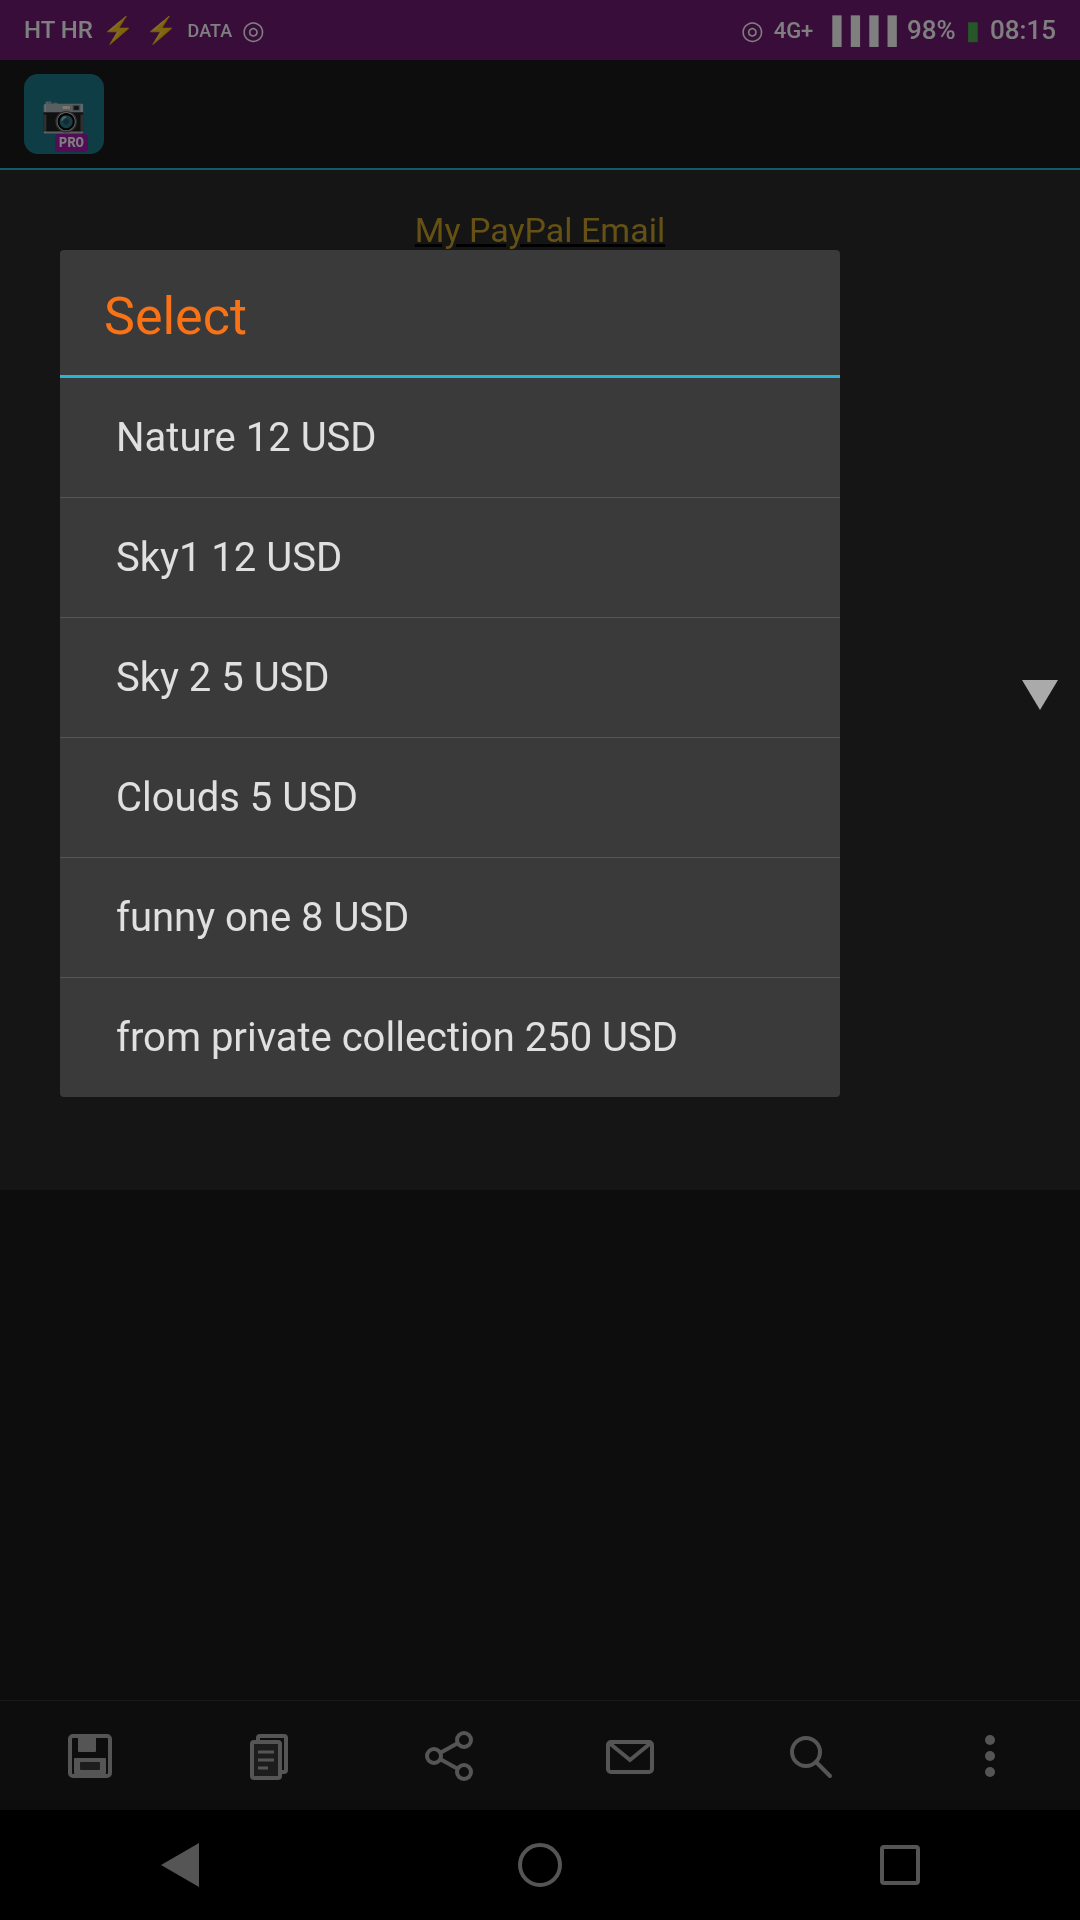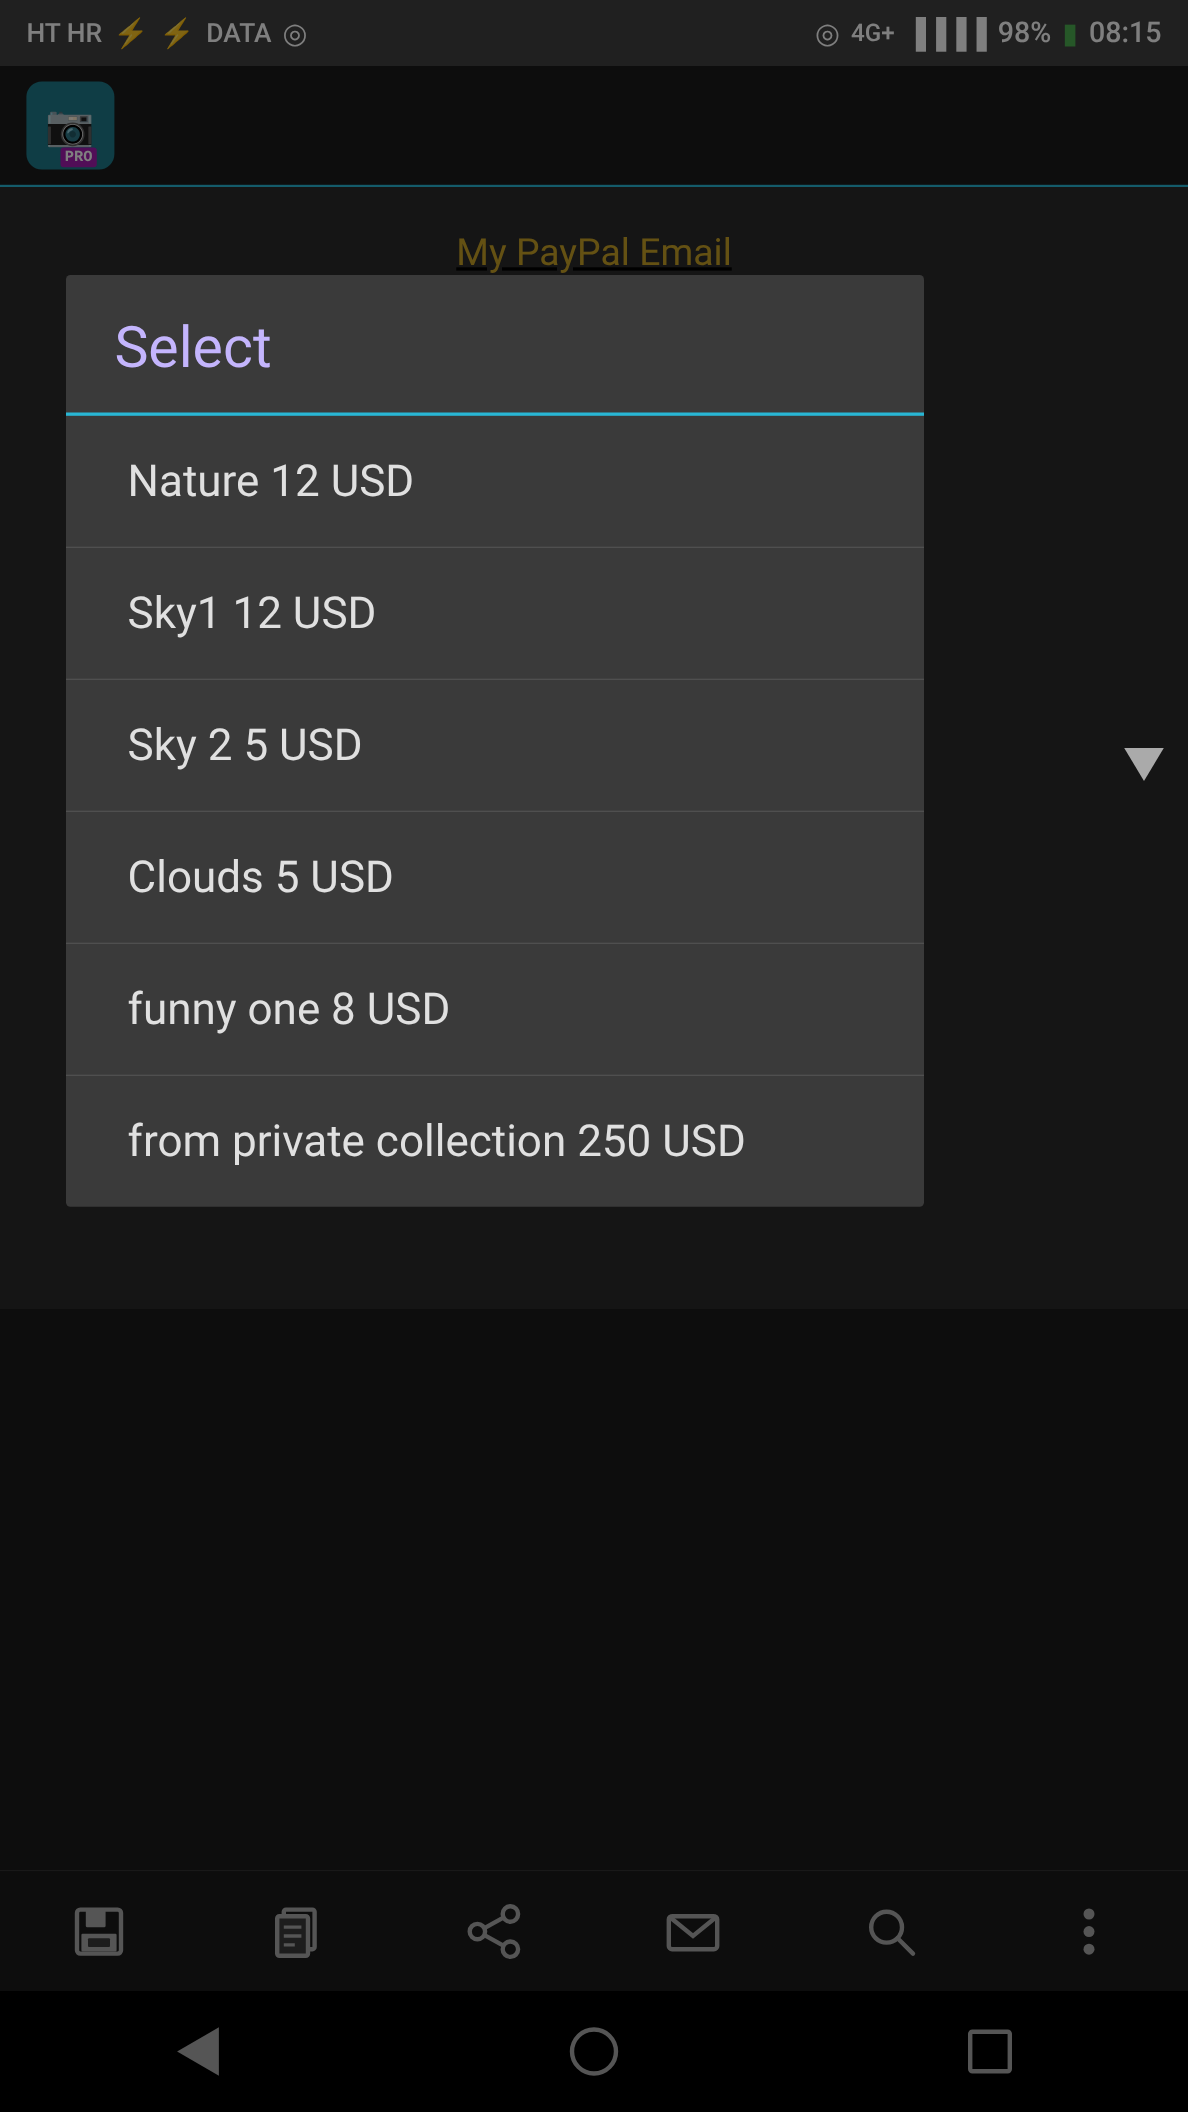--- a/index.html
+++ b/index.html
@@ -11,21 +11,21 @@
       background: #1a1a1a;
       font-family: 'Roboto', Arial, sans-serif;
       overflow: hidden;
       position: relative;
     }
 
     
     .status-bar {
       width: 100%;
       height: 60px;
-      background: #404040;
+      background: #701a75;
       display: flex;
       align-items: center;
       justify-content: space-between;
       padding: 0 24px;
       color: #fff;
       font-size: 26px;
       font-weight: 500;
     }
 
     .status-left {
@@ -136,21 +136,21 @@
       overflow: hidden;
     }
 
     .dialog-header {
       padding: 36px 44px 28px;
       border-bottom: 3px solid #29b6d4;
     }
 
     .dialog-title {
       font-size: 52px;
-      color: #c4b5fd;
+      color: #f97316;
       font-weight: 400;
     }
 
     .dialog-list {
       list-style: none;
     }
 
     .dialog-item {
       padding: 36px 56px;
       border-bottom: 1px solid #555;
@@ -252,21 +252,21 @@
     }
   </style>
 </head>
 <body>
 
 <div class="status-bar">
   <div class="status-left">
     <span style="font-size:24px;">HT HR</span>
     <span>⚡</span>
     <span>⚡</span>
-    <span style="font-size:24px;">DATA</span>
+    <span style="font-size:18px;">DATA</span>
     <span>◎</span>
   </div>
   <div class="status-right">
     <span>◎</span>
     <span style="font-size:22px;">4G+</span>
     <span>▐▐▐▐</span>
     <span>98%</span>
     <span style="color:#4caf50;">▮</span>
     <span>08:15</span>
   </div>

